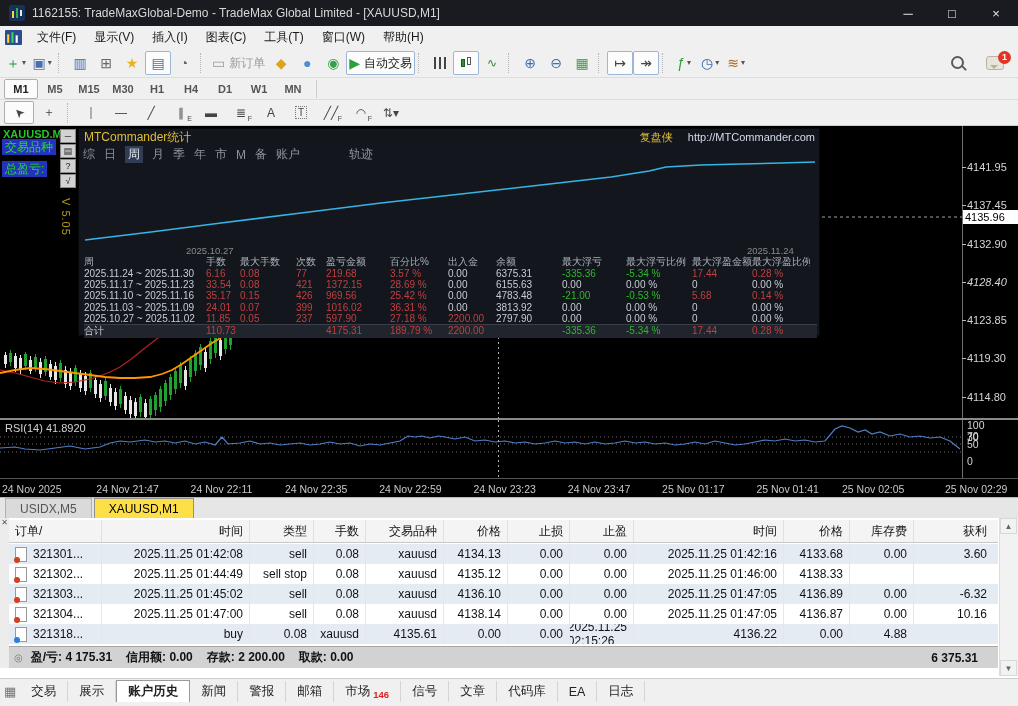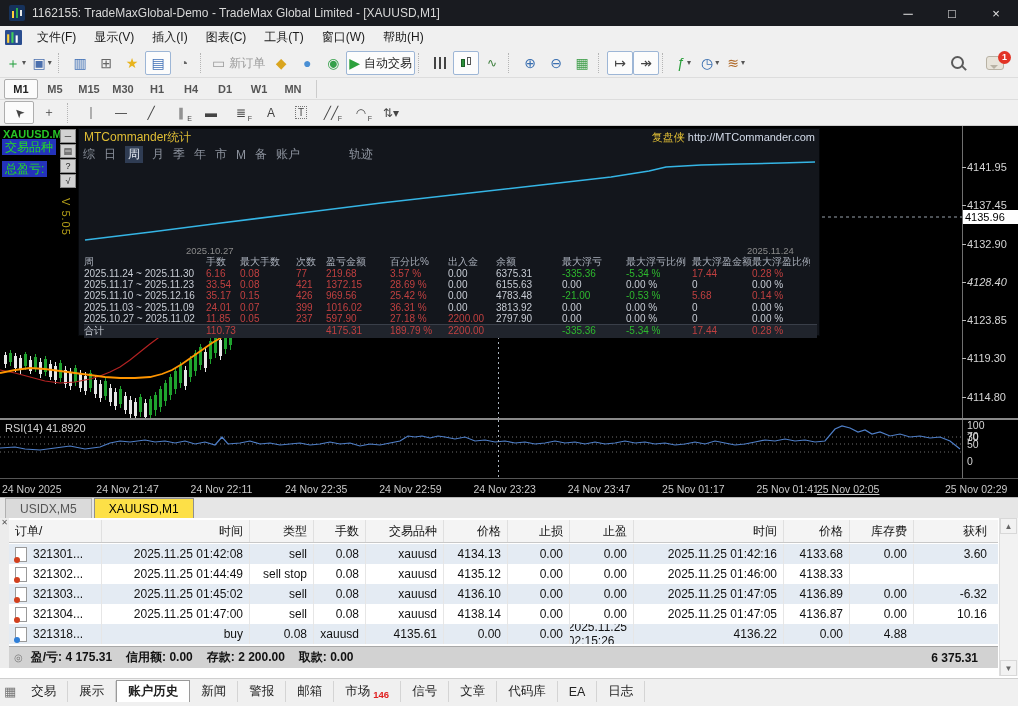--- a/index.html
+++ b/index.html
@@ -61,21 +61,21 @@
   .ealab{position:absolute;left:2px;background:#2433bb;color:#25dc25;font-size:12px;padding:0 3px;line-height:16px;z-index:5;}
   .eabtns{position:absolute;left:60px;top:3px;z-index:5;display:flex;flex-direction:column;gap:1px;}
   .eb{width:16px;height:14px;background:#d2d2d2;border:1px solid #8a8a8a;color:#222;font-size:9px;display:flex;align-items:center;justify-content:center;box-sizing:border-box;}
   .ver{position:absolute;left:60px;top:72px;color:#b5a019;font-size:11px;writing-mode:vertical-rl;z-index:5;letter-spacing:1px;}
   
   .cmdr{position:absolute;left:78px;top:2px;width:742px;height:208px;background:#13161c;z-index:4;border:1px solid #05070a;box-sizing:border-box;}
   .chead{position:absolute;left:0;top:0;width:100%;height:17px;display:flex;align-items:center;}
   .ctitle{color:#e0be35;font-size:12px;margin-left:5px;}
   .cbrandwrap{margin-left:auto;margin-right:4px;font-size:11px;white-space:nowrap;}
   .cbrand{color:#e0be35;}
-  .curl{color:#d4dcea;margin-left:0;}
+  .curl{color:#d4dcea;margin-left:12px;}
   .ctabs{position:absolute;left:4px;top:18px;height:15px;display:flex;align-items:center;gap:9px;font-size:12px;color:#8d939e;}
   .ctab.active{background:#2f3c53;color:#e9eef6;padding:0 3px;}
   .ctab.gap{margin-left:40px;}
   .cdate{position:absolute;top:116px;color:#8a8a8a;font-size:9.5px;}
   .stats{position:absolute;left:5px;top:127px;width:733px;font-size:10px;color:#c7ccd4;}
   .srow{display:grid;grid-template-columns:122px 34px 56px 30px 64px 58px 48px 66px 64px 66px 60px 58px;height:11.2px;line-height:11.2px;white-space:nowrap;}
   .srow.hdr{color:#a9afba;height:12px;line-height:12px;}
   .srow.total{background:#20242c;border-top:1px solid #3a3f49;height:13px;line-height:12px;}
   .sc{overflow:hidden;}
   .sc.r{color:#c04040;}
@@ -420,21 +420,21 @@
     <div class="taxis" id="taxis">
         <span class="tlab" style="left: 2px;">24 Nov 2025</span>
         <span class="tlab" style="left: 96.3px;">24 Nov 21:47</span>
         <span class="tlab" style="left: 190.6px;">24 Nov 22:11</span>
         <span class="tlab" style="left: 284.9px;">24 Nov 22:35</span>
         <span class="tlab" style="left: 379.2px;">24 Nov 22:59</span>
         <span class="tlab" style="left: 473.5px;">24 Nov 23:23</span>
         <span class="tlab" style="left: 567.8px;">24 Nov 23:47</span>
         <span class="tlab" style="left: 662.1px;">25 Nov 01:17</span>
         <span class="tlab" style="left: 756.4px;">25 Nov 01:41</span>
-        <span class="tlab" style="left: 817px; text-decoration: underline;">25 Nov 02:05</span>
+        <span class="tlab" style="left: 842px;">25 Nov 02:05</span>
         <span class="tlab" style="left: 945px;">25 Nov 02:29</span>
       </div>
     <div id="paxis">
         <span class="ptick" style="top: 41px;">4141.95</span>
         <span class="pdash" style="top: 41px;"></span>
         <span class="ptick" style="top: 79px;">4137.45</span>
         <span class="pdash" style="top: 79px;"></span>
         <span class="ptick" style="top: 118px;">4132.90</span>
         <span class="pdash" style="top: 118px;"></span>
         <span class="ptick" style="top: 156px; font-style: italic;">4128.40</span>
@@ -527,21 +527,21 @@
             <span class="sc r">1372.15</span>
             <span class="sc r">28.69 %</span>
             <span class="sc w">0.00</span>
             <span class="sc w">6155.63</span>
             <span class="sc w">0.00</span>
             <span class="sc w">0.00 %</span>
             <span class="sc w">0</span>
             <span class="sc w">0.00 %</span>
           </div>
           <div class="srow ">
-            <span class="sc w">2025.11.10 ~ 2025.12.16</span>
+            <span class="sc w">2025.11.10 ~ 2025.11.16</span>
             <span class="sc r">35.17</span>
             <span class="sc r">0.15</span>
             <span class="sc r">426</span>
             <span class="sc r">969.56</span>
             <span class="sc r">25.42 %</span>
             <span class="sc w">0.00</span>
             <span class="sc w">4783.48</span>
             <span class="sc g">-21.00</span>
             <span class="sc g">-0.53 %</span>
             <span class="sc r">5.68</span>

